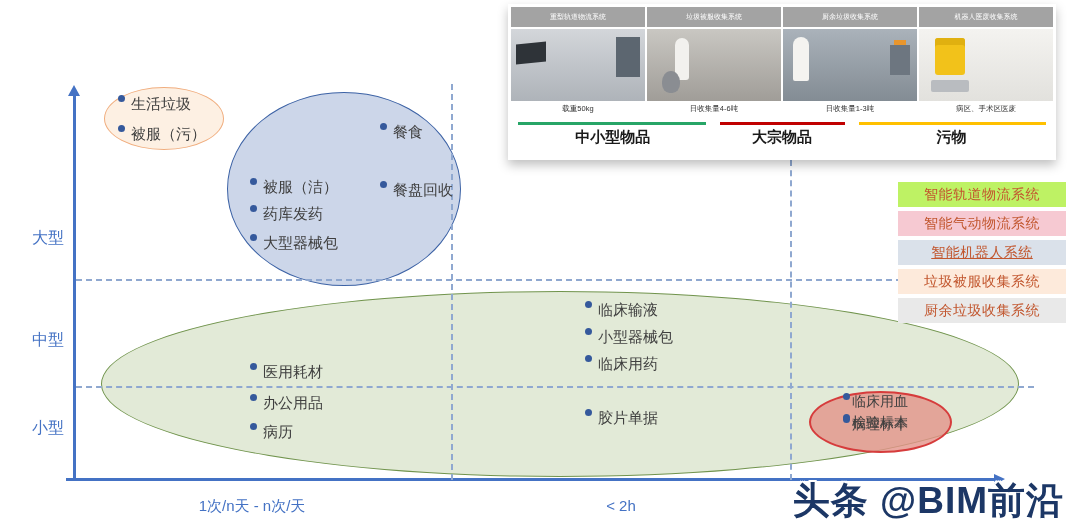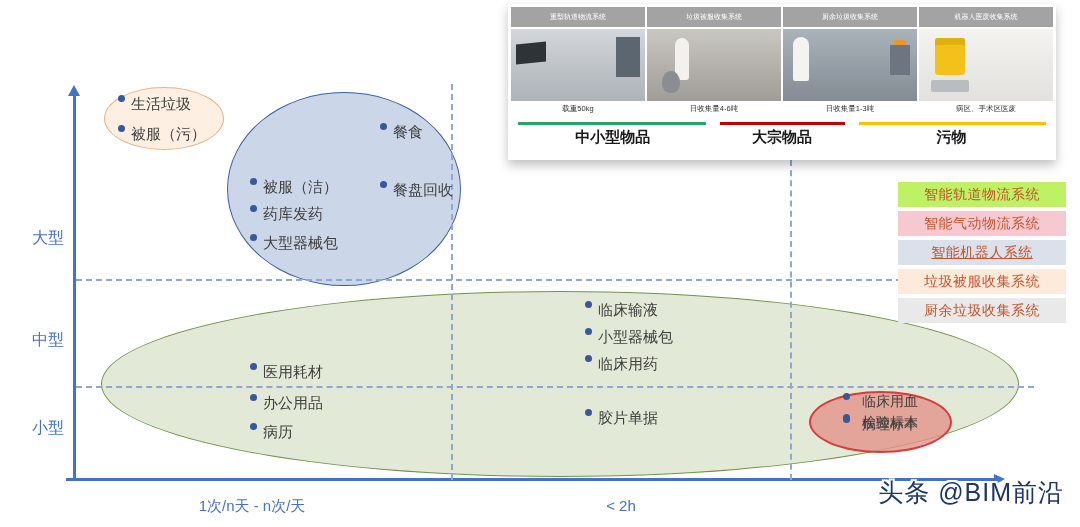--- a/index.html
+++ b/index.html
@@ -33,21 +33,21 @@
   .el-blue { left:227px; top:92px; width:234px; height:194px;
     background:#ccd6e9; border:1.5px solid #3c62a5; z-index:2; }
   .el-green { left:101px; top:291px; width:918px; height:186px;
     background:#e2ead7; border:1.5px solid #71944d; z-index:2; }
   .el-red { left:809px; top:391px; width:143px; height:62px;
     background:rgba(227,148,138,0.8); border:2px solid #d63c3c; z-index:4; }
 
   
   .item { display:flex; gap:6px; white-space:nowrap;
     font-size:15px; color:#3f3f3f; z-index:6; }
-  .item.small { font-size:14px; gap:12px; }
+  .item.small { font-size:14px; gap:2px; }
   .bullet { width:7px; height:7px; border-radius:50%; background:#35599c; flex:0 0 auto; }
 
   
   .legend-row { left:898px; width:168px; height:25px; display:flex;
     align-items:center; justify-content:center; font-size:14px;
     letter-spacing:0.5px; color:#c2572f; z-index:7; }
   .lg-0 { background:#bef264; } .lg-1 { background:#f6c9d2; }
   .lg-2 { background:#dae1ea;text-decoration:underline; } .lg-3 { background:#fdeadb; }
   .lg-4 { background:#e9e9e9; }
 
@@ -105,21 +105,21 @@
     border-radius:8px 8px 2px 2px; background:#f4f3f0; }
   .ph7::after { right:7px; top:16px; width:20px; height:30px; background:#6d7680;
     box-shadow:0 -9px 0 -4px #e8962e; }
   .ph8 { background:linear-gradient(180deg,#f4f3f0,#e2e1dd); }
   .ph8::before { left:16px; top:9px; width:30px; height:37px; background:#f2c21a;
     border-radius:3px; box-shadow:inset 0 7px 0 #e0b010; }
   .ph8::after { left:12px; bottom:9px; width:38px; height:12px; background:#b9bcc0;
     border-radius:2px; }
 
   
-  .watermark { right:16px; top:476px; font-size:25px; font-weight:400; color:#1c3766;
+  .watermark { right:16px; top:476px; font-size:37px; font-weight:700; color:#1c3766;
     letter-spacing:1px; z-index:10; white-space:nowrap;
     text-shadow:-2px 0 0 #fff, 2px 0 0 #fff, 0 -2px 0 #fff, 0 2px 0 #fff,
       -2px -2px 0 #fff, 2px 2px 0 #fff, -2px 2px 0 #fff, 2px -2px 0 #fff; }
 </style>
 </head>
 <body>
 
 <div class="abs y-axis-line"></div>
 <div class="abs y-axis-arrow"></div>
 <div class="abs x-axis-line"></div>

